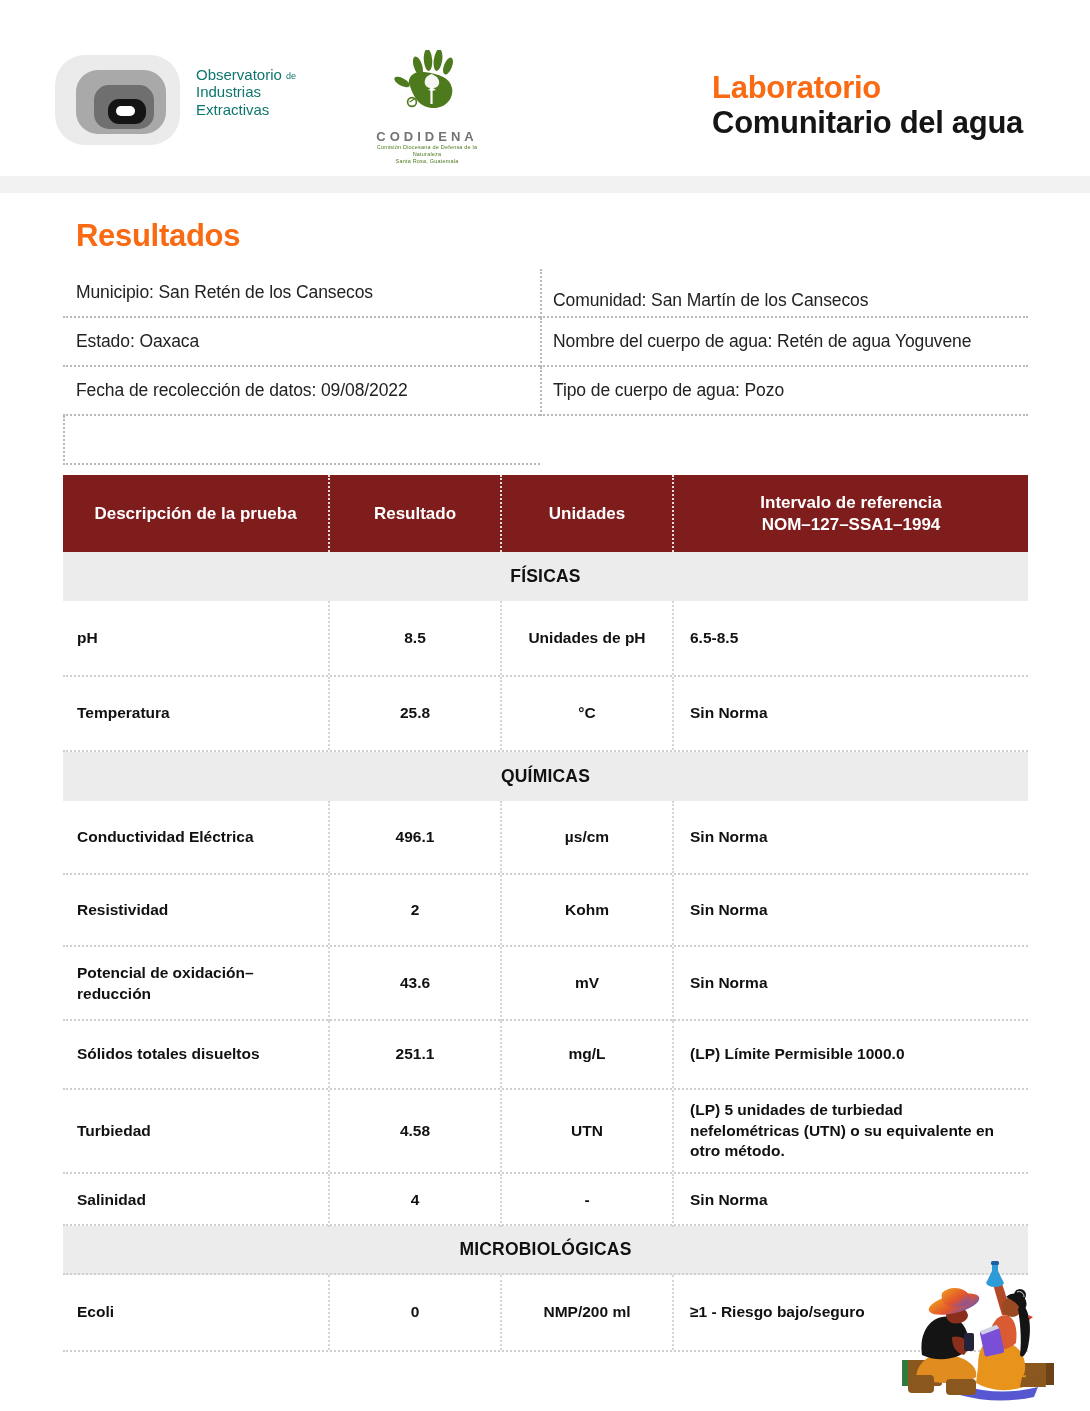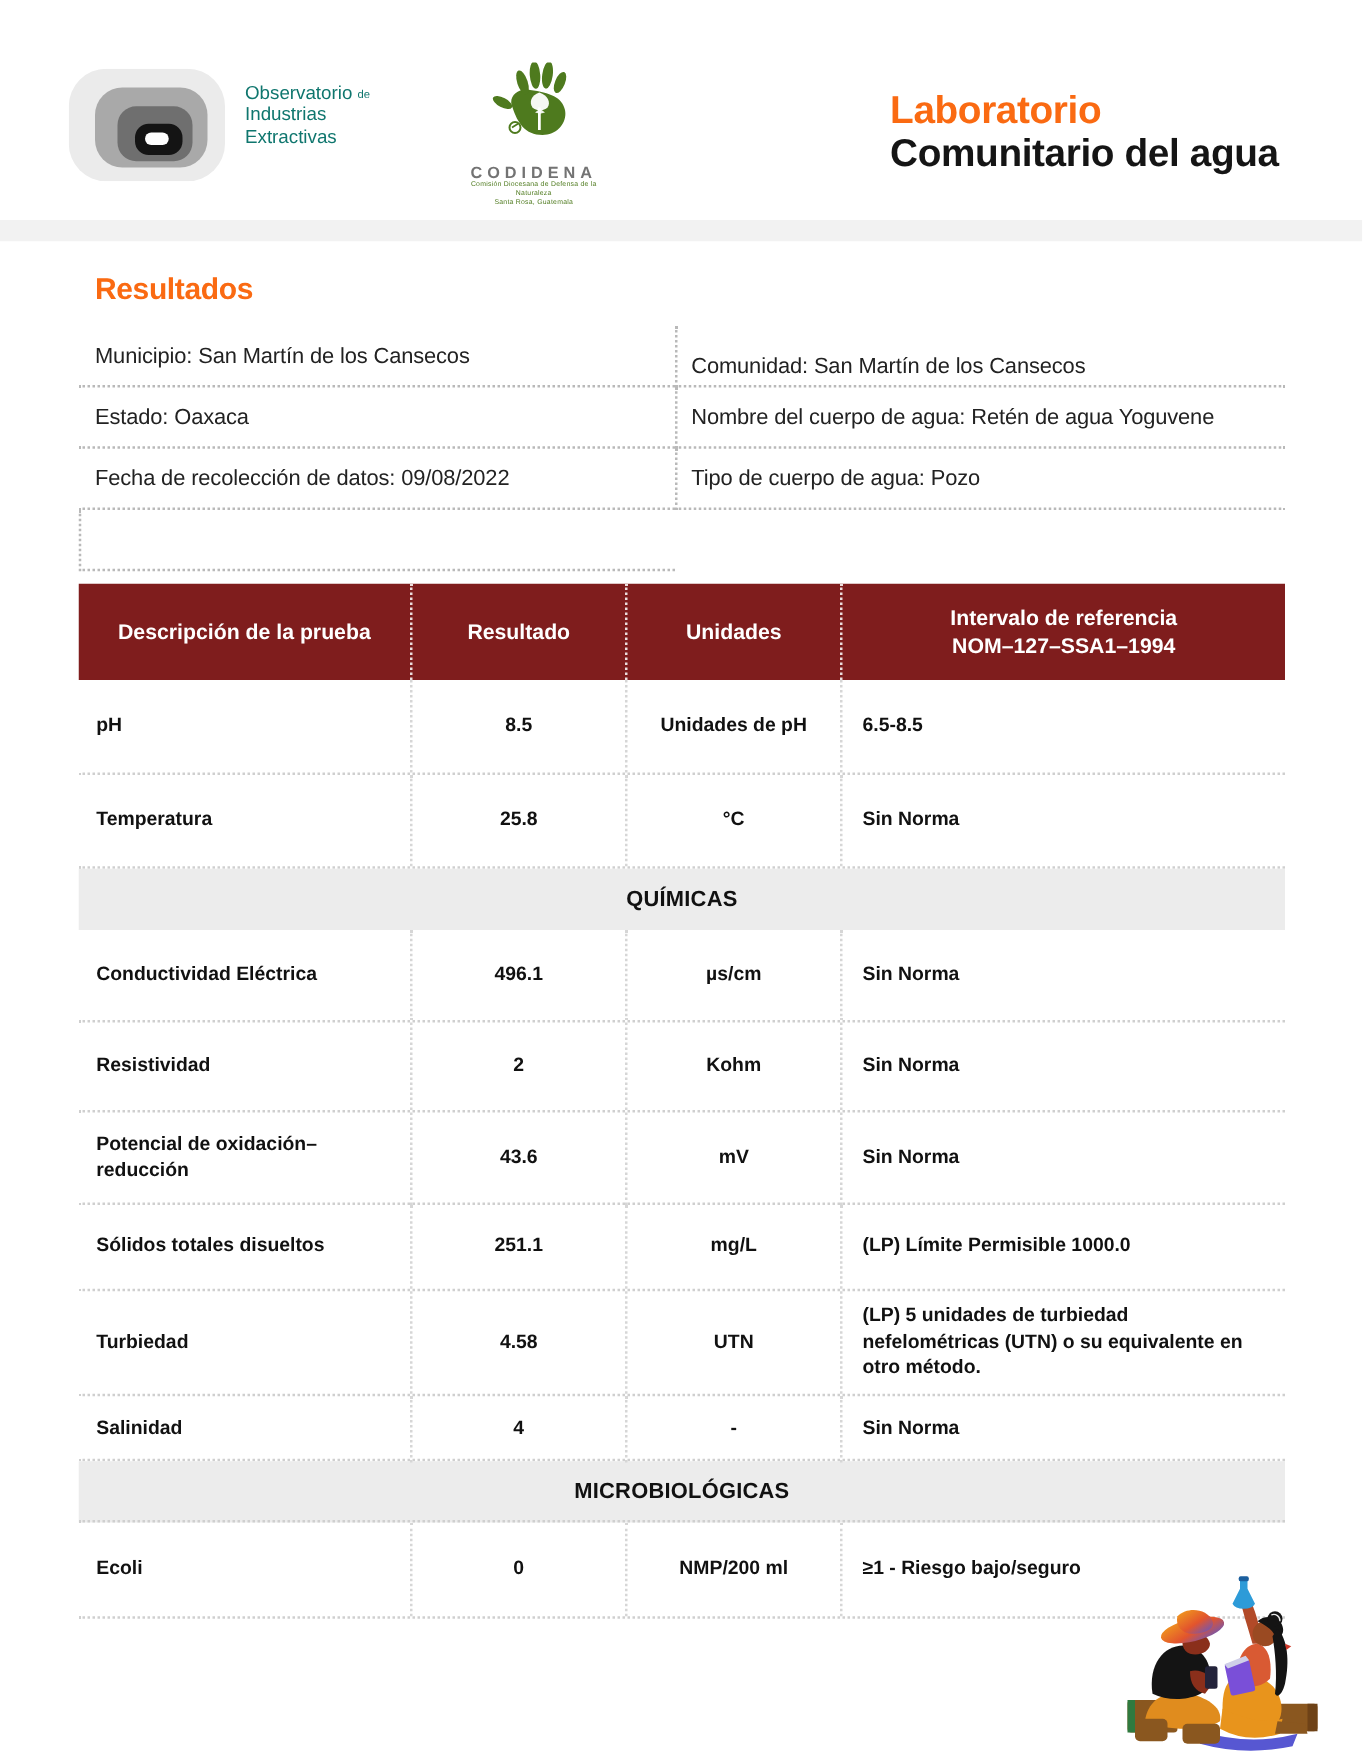--- a/index.html
+++ b/index.html
@@ -19,21 +19,21 @@
   .codidena-name { color:#737373; font-weight:700; font-size:13px; letter-spacing:4px; margin-top:1px; }
   .codidena-sub { color:#4e7a1e; font-size:5.5px; line-height:1.25; letter-spacing:.2px; }
   .lab-title { position:absolute; right:67px; top:70px; text-align:left; font-weight:700; font-size:31px; line-height:1.13; letter-spacing:-.3px; }
   .lab-title .l1 { color:#fa6a12; }
   .lab-title .l2 { color:#151515; }
 
   .gray-bar { height:17px; background:#f2f2f2; }
 
   
   .content { padding:0 62px 0 63px; position:relative; }
-  .h-results { color:#fa6a12; font-size:24px; font-weight:700; margin:25px 0 15px 13px; letter-spacing:-.3px; }
+  .h-results { color:#fa6a12; font-size:31px; font-weight:700; margin:25px 0 15px 13px; letter-spacing:-.3px; }
 
   
   .info { display:grid; grid-template-columns:477px 488px; }
   .info-cell {
     height:49px; display:flex; align-items:center;
     border-bottom:2px dotted #b9b9b9; font-size:17.5px; color:#222; letter-spacing:-.1px;
   }
   .info-cell.l { padding-left:13px; }
   .info-cell.r { border-left:2px dotted #b9b9b9; padding-left:11px; }
   .info-cell.r.first { align-items:flex-end; padding-bottom:5px; }
@@ -117,41 +117,42 @@
     </div>
   </div>
 
   <div class="gray-bar"></div>
 
   <div class="content">
 
     <div class="h-results">Resultados</div>
 
     <div class="info">
-      <div class="info-cell l">Municipio: San Martín de los Cansecos</div>
+      <div class="info-cell l">Municipio: San Retén de los Cansecos</div>
       <div class="info-cell r first">Comunidad: San Martín de los Cansecos</div>
       <div class="info-cell l">Estado: Oaxaca</div>
       <div class="info-cell r">Nombre del cuerpo de agua: Retén de agua Yoguvene</div>
       <div class="info-cell l">Fecha de recolección de datos: 09/08/2022</div>
       <div class="info-cell r">Tipo de cuerpo de agua: Pozo</div>
       <div class="info-cell r"></div>
     </div>
 
     <div class="table">
 
       <div class="t-head">
         <div class="hc">Descripción de la prueba</div>
         <div class="hc">Resultado</div>
         <div class="hc">Unidades</div>
         <div class="hc">
           <span>Intervalo de referencia</span>
           <span>NOM–127–SSA1–1994</span>
         </div>
       </div>
 
+      <div class="band">FÍSICAS</div>
 
       <div class="trow h-ph">
         <div class="cell c-desc">pH</div>
         <div class="cell c-res">8.5</div>
         <div class="cell c-unit">Unidades de pH</div>
         <div class="cell c-ref">6.5-8.5</div>
       </div>
 
       <div class="trow h-temp">
         <div class="cell c-desc">Temperatura</div>

